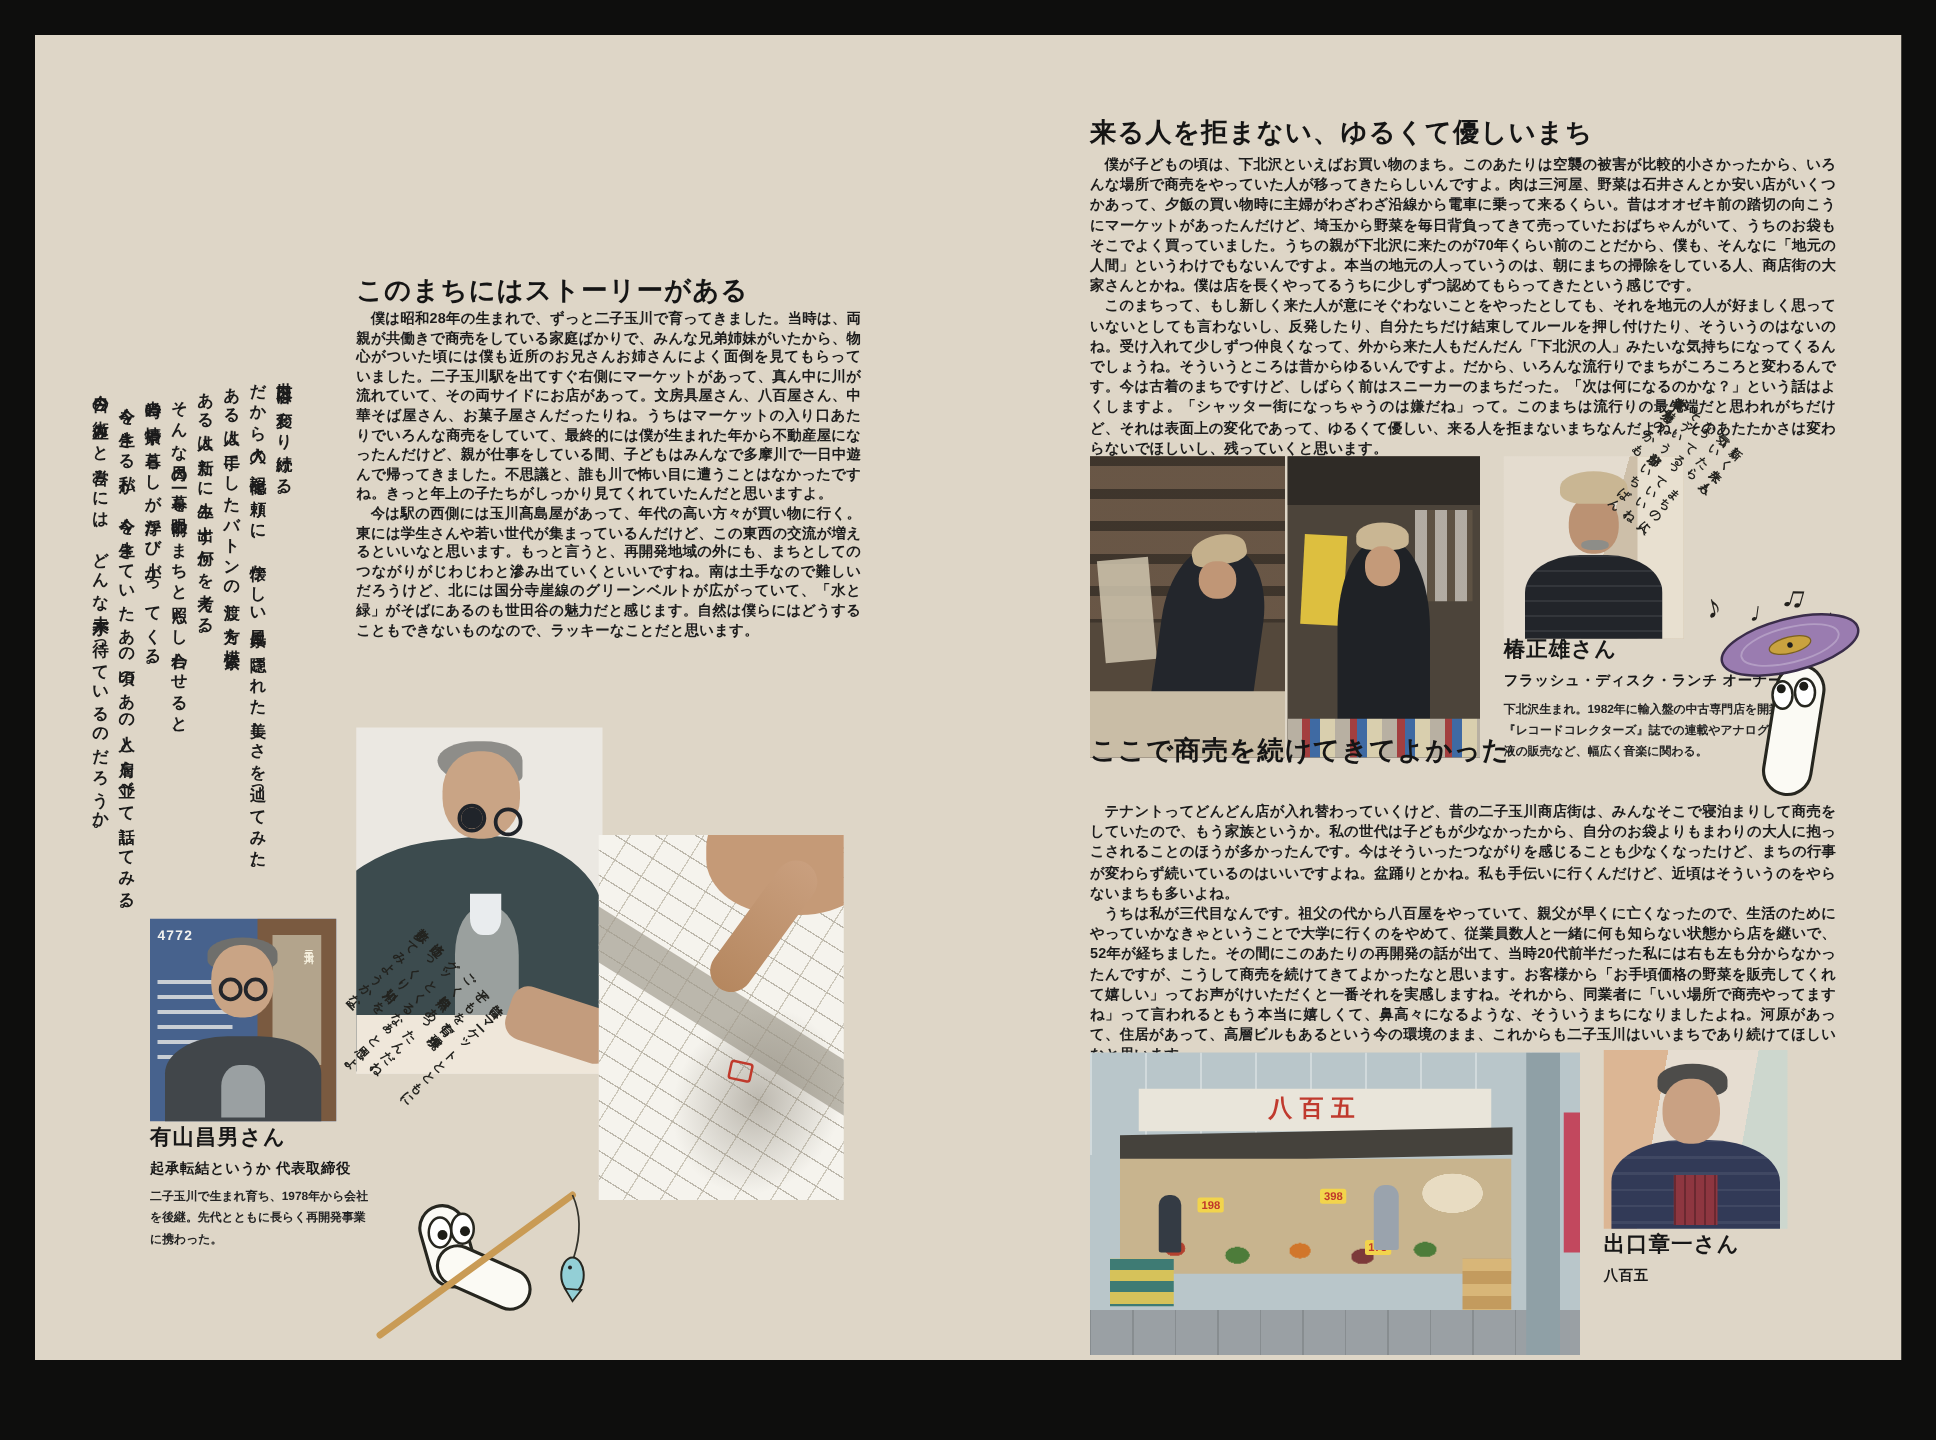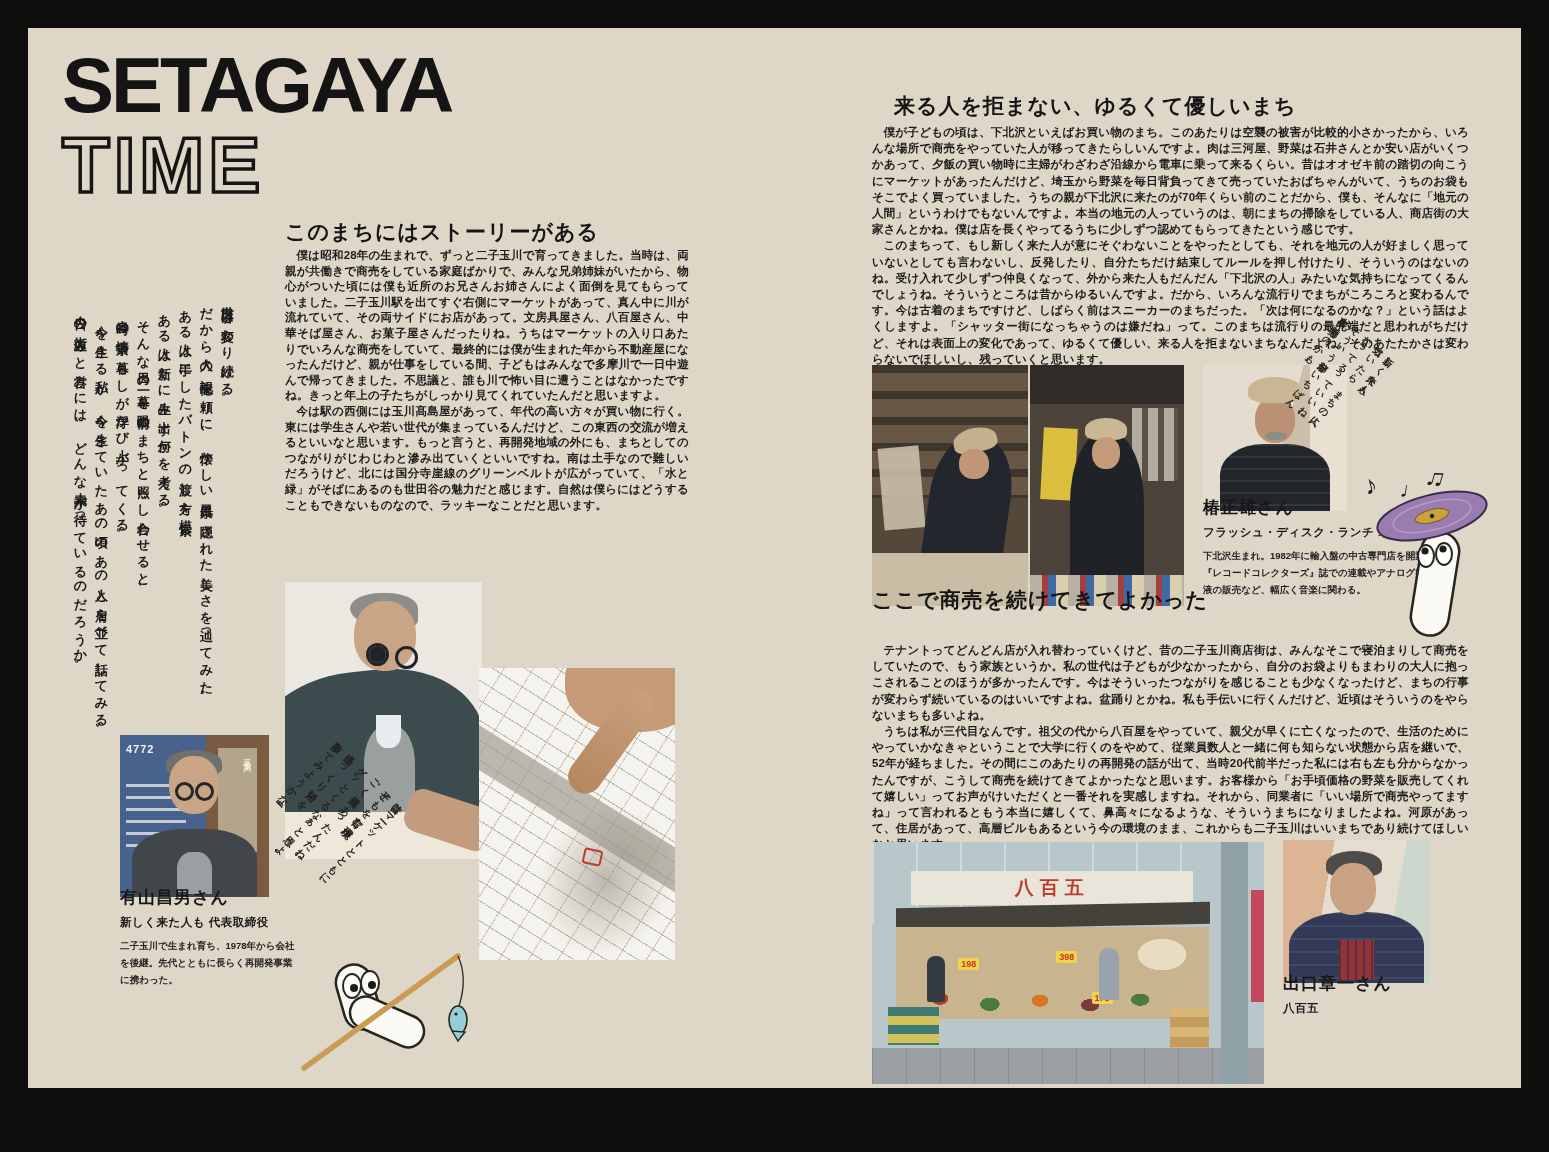--- a/index.html
+++ b/index.html
@@ -32,21 +32,21 @@
   .copy{position:absolute;font-size:11.5px;font-weight:600;line-height:15.6px;
         text-align:justify;color:#1c1c1c;letter-spacing:.2px;}
   .copy p{margin:0;text-indent:1em;}
 
   .a1-copy{left:257px;top:220px;width:404px;}
   .a2-copy{left:844px;top:96px;width:597px;line-height:16.2px;}
   .a3-copy{left:844px;top:614px;width:597px;line-height:16.2px;}
 
   
   .caption{position:absolute;}
-  .caption .nm{font-size:17px;font-weight:800;letter-spacing:1px;margin:0 0 6px 0;}
+  .caption .nm{font-size:17px;font-weight:800;letter-spacing:1px;margin:12px 0 6px 0;}
   .caption .rl{font-size:11.5px;font-weight:800;letter-spacing:.5px;margin:0 0 7px 0;}
   .caption .bio{font-size:9.5px;font-weight:600;line-height:17px;margin:0;color:#242424;}
 
   
   .ph{position:absolute;overflow:hidden;margin-top:20px;}
   .ph *{position:absolute;}
 
   .ph-interview{left:257px;top:534px;width:197px;height:277px;background:#ebe8e2;}
   .ph-interview .table{left:0;bottom:0;width:100%;height:17%;background:#efe7da;}
   .ph-interview .suit{left:-18%;bottom:4%;width:120%;height:64%;background:#3c4b4e;
@@ -178,24 +178,20 @@
   .notes .n2{left:36px;top:22px;transform:rotate(8deg);font-size:22px;}
   .notes .n3{left:62px;top:6px;transform:rotate(16deg);}
   .notes .n4{left:92px;top:26px;transform:rotate(24deg);font-size:24px;}
 </style>
 </head>
 <body>
 
 <div class="frame"></div>
 <div class="page">
 
-  <div class="logo">
-    <div class="l1">SETAGAYA</div>
-    <div class="l2">TIME</div>
-  </div>
 
   <div class="vtext">
     <p>世田谷は変わり続ける。</p>
     <p>だから人々の記憶を頼りに、懐かしい風景に隠された美しさを辿ってみた。</p>
     <p>ある人は手にしたバトンの渡し方を模索し、</p>
     <p>ある人は新たに生み出す何かを考える。</p>
     <p>そんな日々の一幕を眼前のまちと照らし合わせると、</p>
     <p>当時の情景や暮らしが浮かび上がってくる。</p>
     <p>今を生きる私が、今を生きていたあの頃のあの人と肩を並べて話してみる。</p>
     <p>今日の街並みと営みには、どんな未来が待っているのだろうか。</p>
@@ -236,21 +232,21 @@
     <div class="jacket"></div>
     <div class="inner"></div>
     <div class="hair2"></div>
     <div class="head2"></div>
     <div class="glx"></div>
     <div class="glx2"></div>
   </div>
 
   <div class="caption" style="left:92px;top:858px;width:180px;">
     <p class="nm">有山昌男さん</p>
-    <p class="rl">新しく来た人も 代表取締役</p>
+    <p class="rl">起承転結というか 代表取締役</p>
     <p class="bio">二子玉川で生まれ育ち、1978年から会社を後継。先代とともに長らく再開発事業に携わった。</p>
   </div>
 
   <div class="hand hand1">
     <p>昔はマーケットとともに、</p>
     <p>子どもを育む環境が</p>
     <p>ごく自然にあったんだね。</p>
     <p>グッとくるなぁと思うよ。</p>
     <p>近々ゆっくり川沿いを</p>
     <p>散歩してみようかなー。</p>
@@ -263,21 +259,21 @@
     <path d="M168,28 q10,22 1,50" fill="none" stroke="#33332c" stroke-width="1.4"></path>
     <ellipse cx="168" cy="92" rx="9" ry="14" fill="#93cfd6" stroke="#26261f" stroke-width="1.6"></ellipse>
     <path d="M162,103 l6,10 l7,-9 z" fill="#93cfd6" stroke="#26261f" stroke-width="1.4"></path>
     <circle cx="166" cy="86" r="1.6" fill="#222"></circle>
     <ellipse cx="62" cy="58" rx="9" ry="12" fill="#fff" stroke="#26261f" stroke-width="2"></ellipse>
     <ellipse cx="80" cy="55" rx="9" ry="12" fill="#fff" stroke="#26261f" stroke-width="2"></ellipse>
     <circle cx="64" cy="60" r="4" fill="#1d1d18"></circle>
     <circle cx="82" cy="57" r="4" fill="#1d1d18"></circle>
   </svg>
 
-  <h2 class="headline" style="left:866px;top:64px;font-family:Liberation Serif, serif;">来る人を拒まない、ゆるくて優しいまち</h2>
+  <h2 class="headline" style="left:844px;top:64px;font-family:Liberation Serif, serif;">来る人を拒まない、ゆるくて優しいまち</h2>
   <div class="copy a2-copy">
     <p>僕が子どもの頃は、下北沢といえばお買い物のまち。このあたりは空襲の被害が比較的小さかったから、いろんな場所で商売をやっていた人が移ってきたらしいんですよ。肉は三河屋、野菜は石井さんとか安い店がいくつかあって、夕飯の買い物時に主婦がわざわざ沿線から電車に乗って来るくらい。昔はオオゼキ前の踏切の向こうにマーケットがあったんだけど、埼玉から野菜を毎日背負ってきて売っていたおばちゃんがいて、うちのお袋もそこでよく買っていました。うちの親が下北沢に来たのが70年くらい前のことだから、僕も、そんなに「地元の人間」というわけでもないんですよ。本当の地元の人っていうのは、朝にまちの掃除をしている人、商店街の大家さんとかね。僕は店を長くやってるうちに少しずつ認めてもらってきたという感じです。</p>
     <p>このまちって、もし新しく来た人が意にそぐわないことをやったとしても、それを地元の人が好ましく思っていないとしても言わないし、反発したり、自分たちだけ結束してルールを押し付けたり、そういうのはないのね。受け入れて少しずつ仲良くなって、外から来た人もだんだん「下北沢の人」みたいな気持ちになってくるんでしょうね。そういうところは昔からゆるいんですよ。だから、いろんな流行りでまちがころころと変わるんです。今は古着のまちですけど、しばらく前はスニーカーのまちだった。「次は何になるのかな？」という話はよくしますよ。「シャッター街になっちゃうのは嫌だね」って。このまちは流行りの最先端だと思われがちだけど、それは表面上の変化であって、ゆるくて優しい、来る人を拒まないまちなんだよね。そのあたたかさは変わらないでほしいし、残っていくと思います。</p>
   </div>
 
   <div class="ph ph-shopA">
     <div class="shelves"></div>
     <div class="paper"></div>
     <div class="man"></div>
     <div class="cap"></div>

